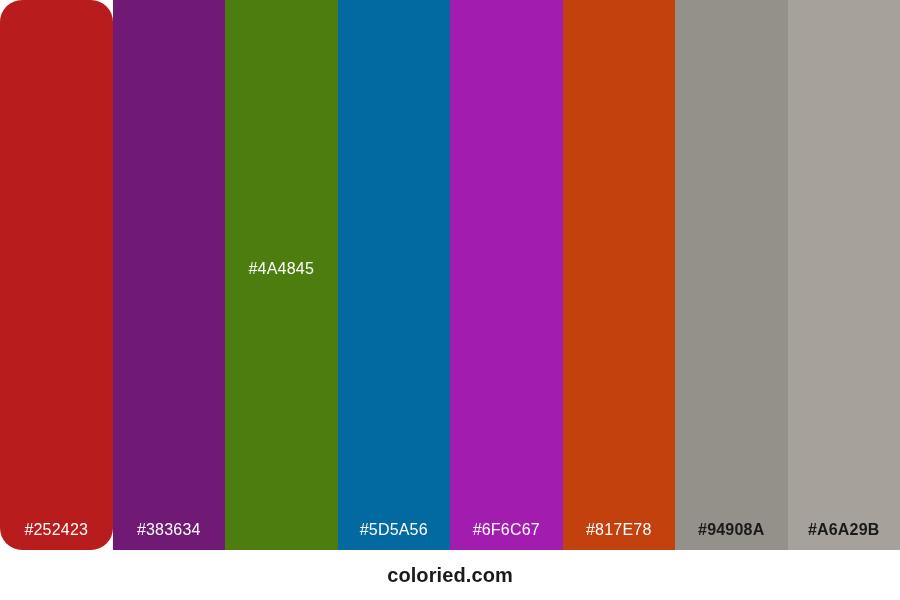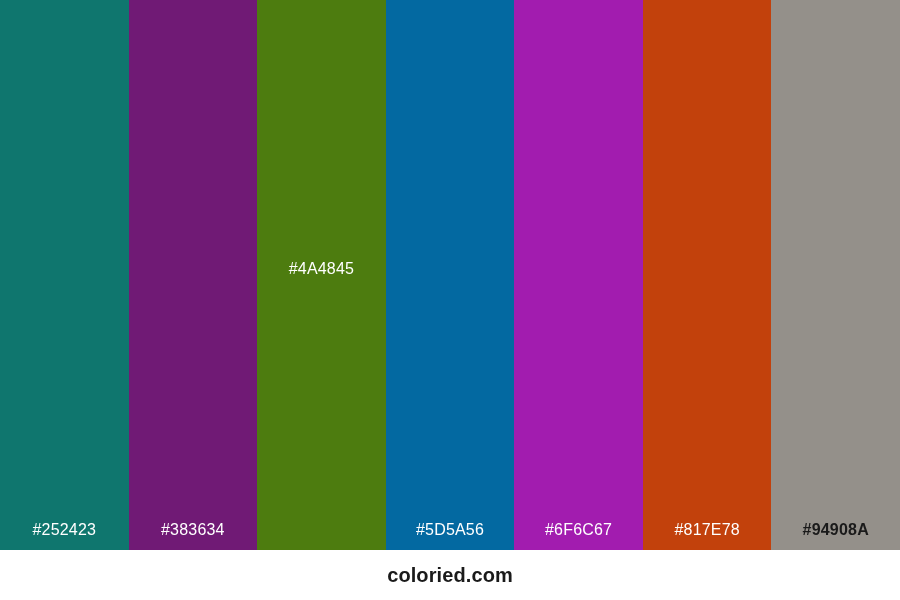--- a/index.html
+++ b/index.html
@@ -76,40 +76,43 @@
     letter-spacing: 0.1px;
     font-family: "Liberation Sans", "DejaVu Sans", sans-serif;
   }
 </style>
 </head>
 <body>
 
 <div id="palette-page">
 
   <div id="swatch-strip">
-      <div class="swatch" style="background-color: #0f766e;">
+      <div class="swatch" style="background-color: #b91c1c; border-radius: 22px;">
         <span class="swatch-label label-light">#252423</span>
       </div>
       <div class="swatch" style="background-color: #701a75;">
         <span class="swatch-label label-light">#383634</span>
       </div>
       <div class="swatch" style="background-color: #4d7c0f; align-items: center;">
         <span class="swatch-label label-light">#4A4845</span>
       </div>
       <div class="swatch" style="background-color: #0369a1;">
         <span class="swatch-label label-light">#5D5A56</span>
       </div>
       <div class="swatch" style="background-color: #a21caf;">
         <span class="swatch-label label-light">#6F6C67</span>
       </div>
       <div class="swatch" style="background-color: #c2410c;">
         <span class="swatch-label label-light">#817E78</span>
       </div>
       <div class="swatch" style="background-color: rgb(148, 144, 138);">
         <span class="swatch-label label-dark">#94908A</span>
       </div>
+      <div class="swatch" style="background-color: rgb(166, 162, 155);">
+        <span class="swatch-label label-dark">#A6A29B</span>
+      </div>
     </div>
 
   <div id="footer-bar">
     <span id="footer-brand">coloried.com</span>
   </div>
 
 </div>
 
 </body></html>

